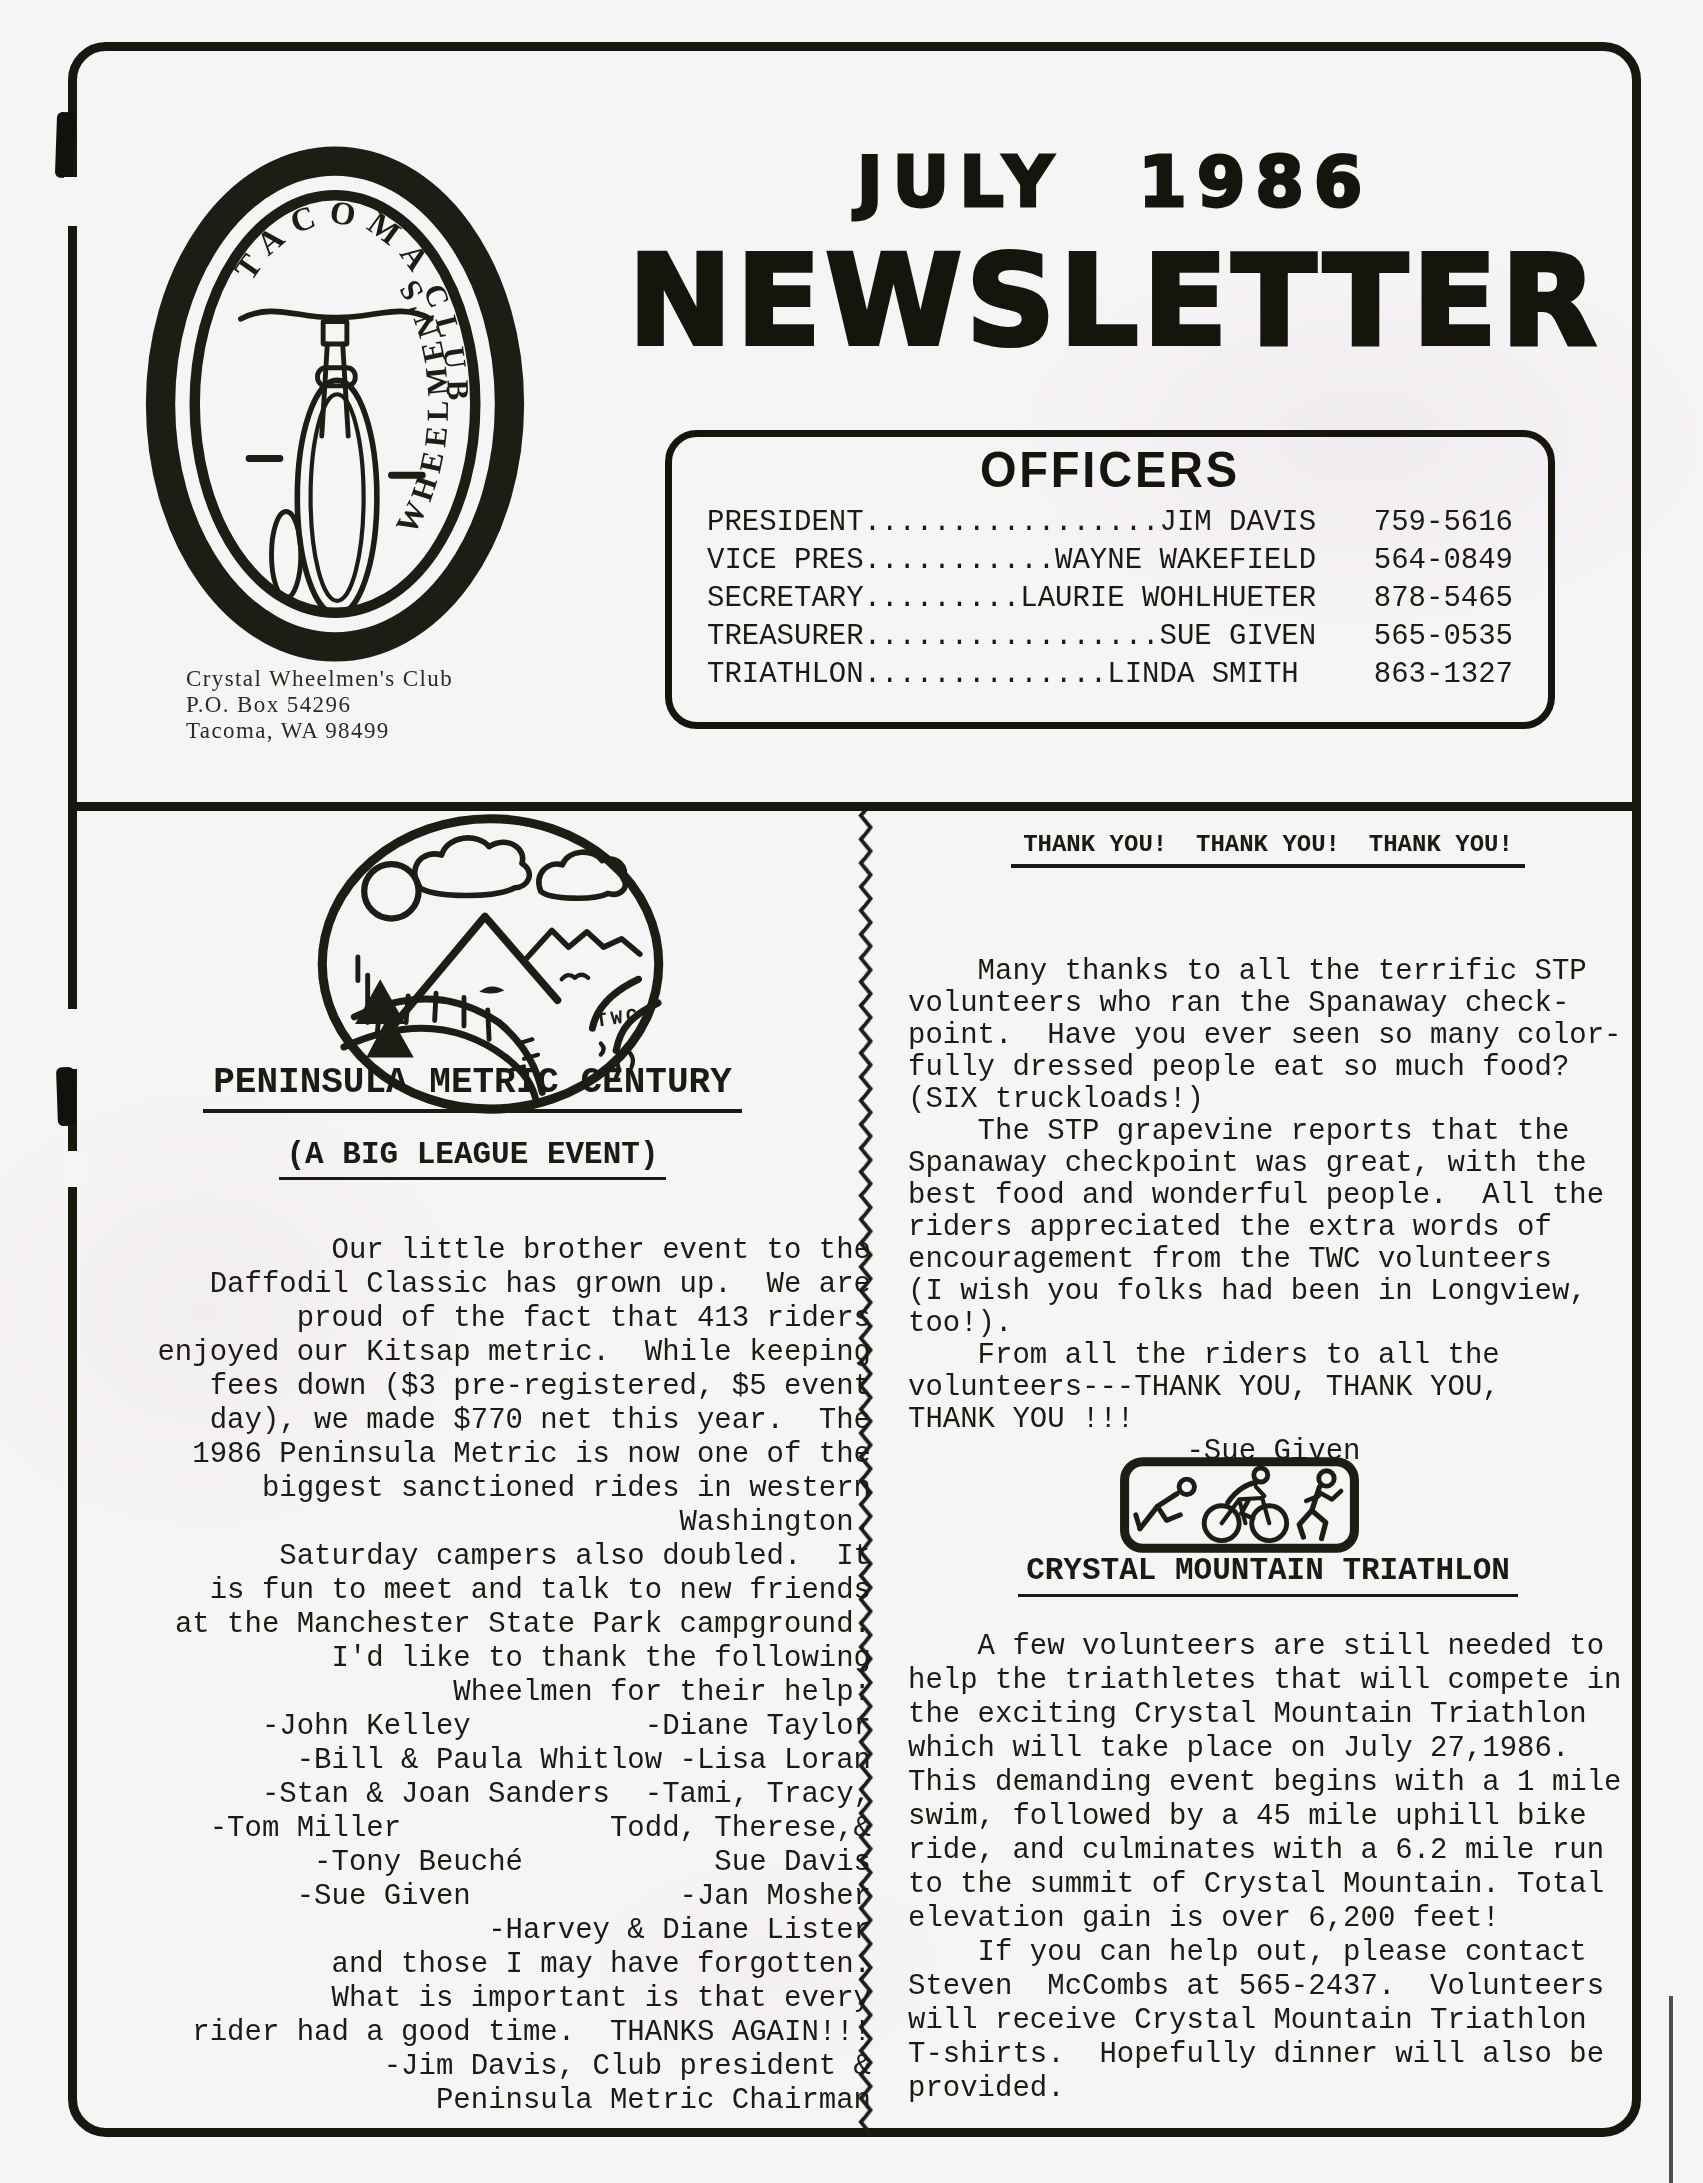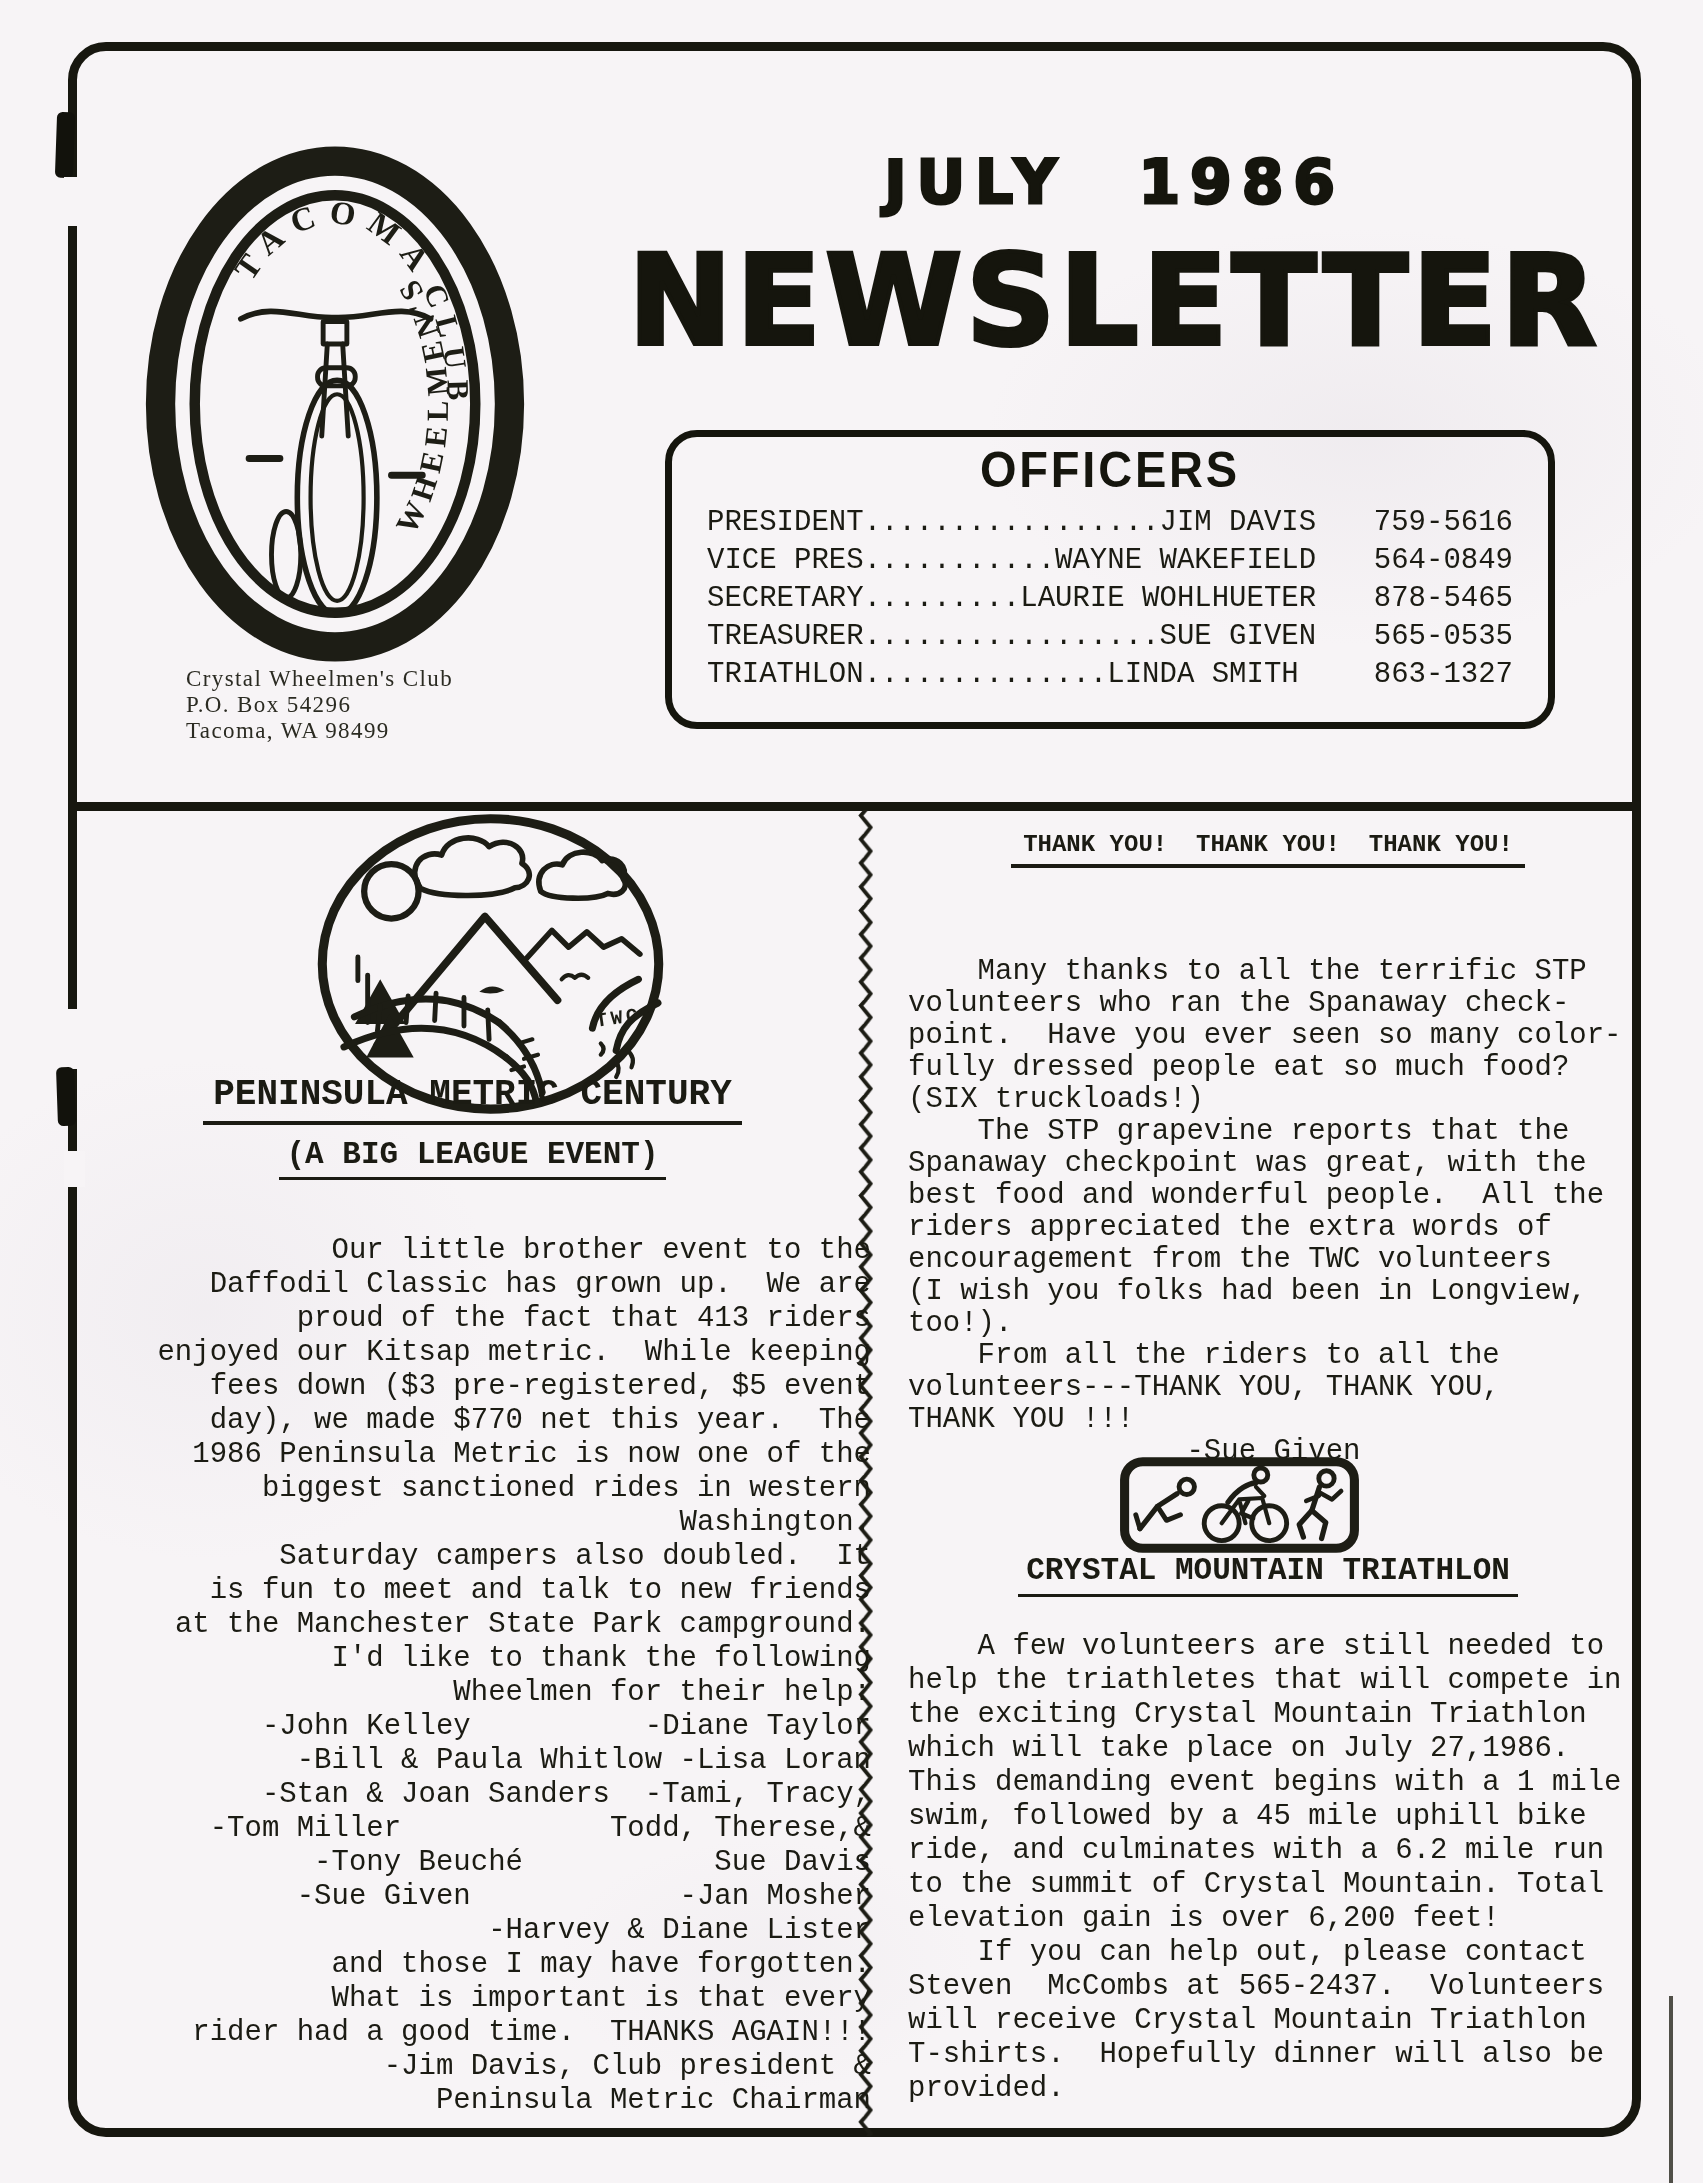--- a/index.html
+++ b/index.html
@@ -24,21 +24,21 @@
   }
   
   .edge-gap{left:64px;width:21px;background:#f7f4f6;}
   .edge-dash{width:18px;background:#12120c;border-radius:5.6px;}
   .scan-line{left:1669px;top:1996px;width:4.2px;height:187px;background:#26261d;opacity:.8;}
 
   
   .masthead{left:608px;top:133px;width:1013px;text-align:center;color:#15150d;}
   .title1{
     font-family:"DejaVu Sans",sans-serif;font-weight:bold;
-    font-size:60px;line-height:98px;letter-spacing:9.8px;word-spacing:41px;
+    font-size:70px;line-height:98px;letter-spacing:9.8px;word-spacing:41px;
     -webkit-text-stroke:2.8px #15150d;
   }
   .title2{
     font-family:"DejaVu Sans",sans-serif;font-weight:bold;
     font-size:124px;line-height:129px;letter-spacing:4.2px;
     -webkit-text-stroke:4.2px #15150d;
     margin-top:5.6px;
   }
 
   
@@ -72,21 +72,21 @@
   .h-divider{left:68px;top:802px;width:1573px;height:9px;background:#17170f;}
   .zigzag{left:858px;top:810px;}
 
   
   .col-heading{position:absolute;text-align:center;color:#1b1b13;}
   .col-heading span{
     display:inline-block;font-weight:bold;white-space:pre;
     border-bottom:4.2px solid #1b1b13;
   }
   .left-h1{left:89px;top:1062px;width:767px;font-size:36px;}
-  .left-h1 span{padding:0 9.8px 5.6px 9.8px;margin-top:12px;}
+  .left-h1 span{padding:0 9.8px 5.6px 9.8px;}
   .left-h2{left:89px;top:1137px;width:767px;font-size:31px;}
   .left-h2 span{padding:0 7px 4.9px 7px;border-bottom-width:3.5px;}
   .right-h1{left:893px;top:831px;width:750px;font-size:24px;}
   .right-h1 span{padding:0 12.6px 6.3px 12.6px;}
   .right-h2{left:893px;top:1553px;width:750px;font-size:31px;}
   .right-h2 span{padding:0 8.4px 5.6px 8.4px;border-bottom-width:3.5px;}
 
   pre.body-text{
     margin:12px;white-space:pre;
     font-family:"Liberation Mono","DejaVu Sans Mono",monospace;

